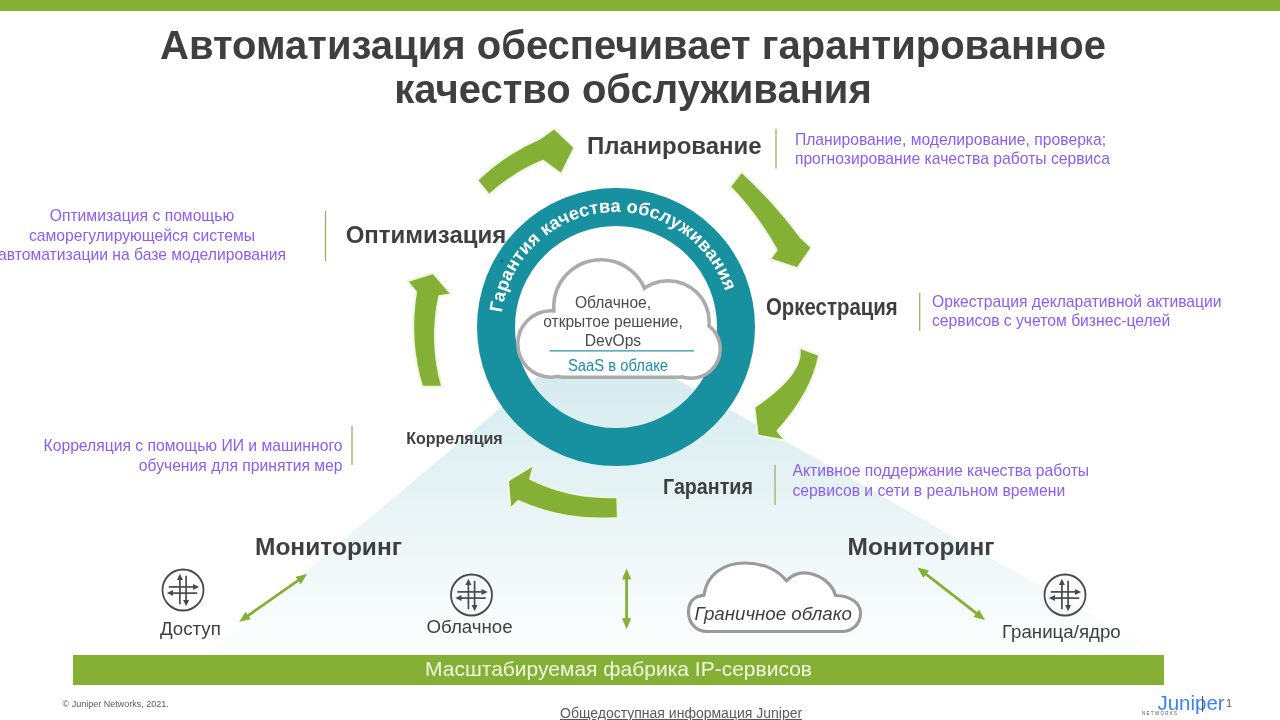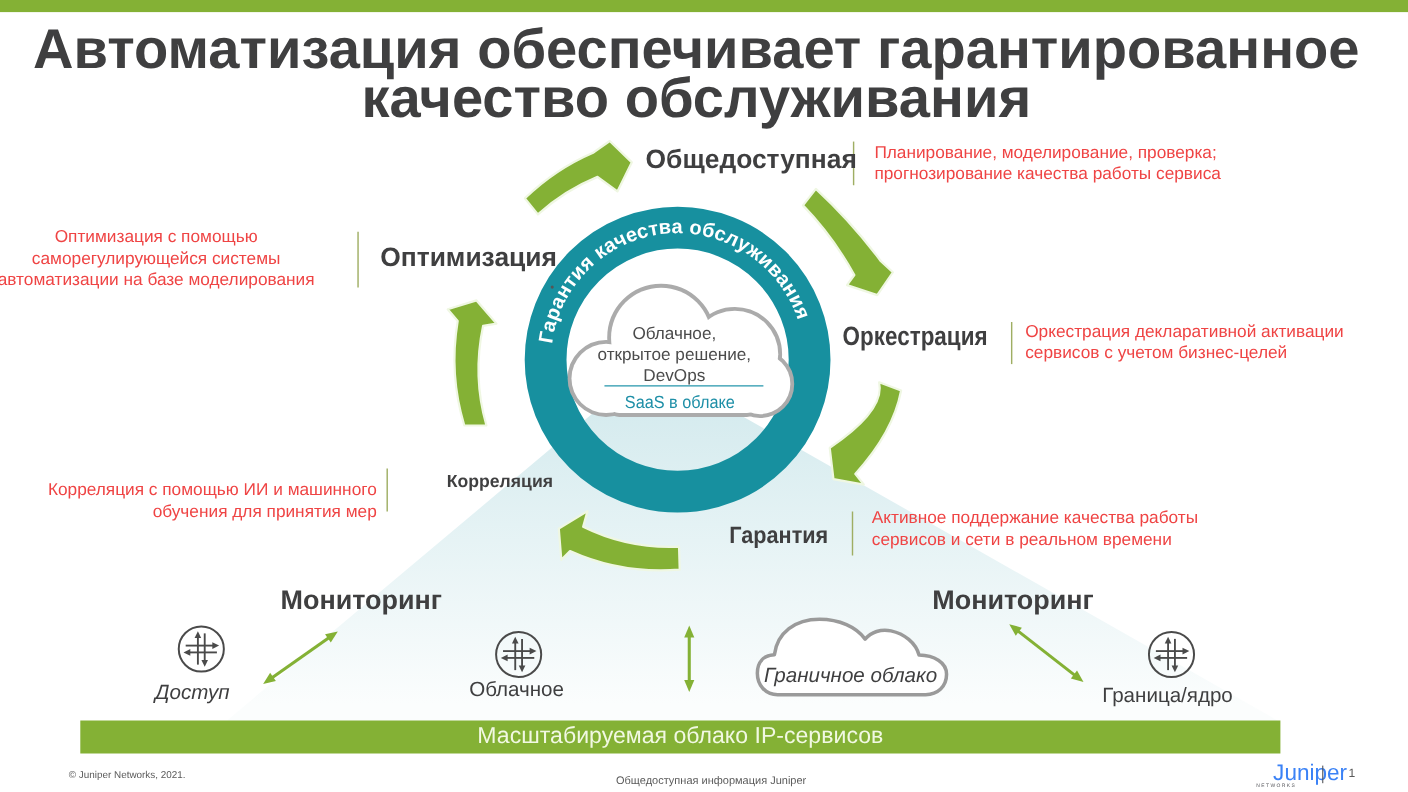--- a/index.html
+++ b/index.html
@@ -1,28 +1,28 @@
 <!DOCTYPE html>
 <html><head>
 <meta charset="utf-8">
 <style>
   html,body{margin:0;padding:0;}
   body{width:1280px;height:720px;overflow:hidden;background:#fff;
        font-family:"Liberation Sans",sans-serif;position:relative;}
   .abs{position:absolute;}
   .lbl{position:absolute;font-weight:bold;font-size:25px;color:#3f3f40;white-space:nowrap;}
-  .side{position:absolute;font-size:15.7px;color:#ef4444;line-height:19.4px;white-space:nowrap;}
+  .side{position:absolute;font-size:15.7px;color:#8b5cf6;line-height:19.4px;white-space:nowrap;}
   .cap{position:absolute;font-size:18.7px;color:#3f3f40;white-space:nowrap;}
 </style>
 </head>
 <body>
 
 <div class="abs" style="left:0;top:0;width:1280px;height:11px;background:#84b135;"></div>
 
-<div class="abs" style="left:0;top:22.5px;width:1266px;text-align:center;font-weight:bold;font-size:51px;line-height:44px;color:#3f3f40;">Автоматизация обеспечивает гарантированное<br>качество обслуживания</div>
+<div class="abs" style="left:0;top:22.5px;width:1266px;text-align:center;font-weight:bold;font-size:40px;line-height:44px;color:#3f3f40;">Автоматизация обеспечивает гарантированное<br>качество обслуживания</div>
 
 <svg class="abs" style="left:0;top:0;" width="1280" height="720" viewBox="0 0 1280 720">
   <defs>
     <linearGradient id="tri" x1="0" y1="328" x2="0" y2="640" gradientUnits="userSpaceOnUse">
       <stop offset="0" stop-color="#cfe8ec"></stop>
       <stop offset="1" stop-color="#fbfdfd"></stop>
     </linearGradient>
   </defs>
 
   <polygon points="616,311 204,657 1165,657 616,345" fill="url(#tri)"></polygon>
@@ -106,41 +106,41 @@
 
   <g stroke="#9fae63" stroke-width="1.3">
     <line x1="776" y1="128.7" x2="776" y2="168.4"></line>
     <line x1="325.5" y1="210.6" x2="325.5" y2="261.4"></line>
     <line x1="919.7" y1="292.7" x2="919.7" y2="331"></line>
     <line x1="775" y1="465" x2="775" y2="505"></line>
     <line x1="352" y1="426" x2="352" y2="465"></line>
   </g>
 </svg>
 
-<div class="lbl" style="left:586.9px;top:131.8px;font-size:24px;">Общедоступная</div>
+<div class="lbl" style="left:586.9px;top:131.8px;font-size:24px;">Планирование</div>
 <div class="lbl" style="right:773.7px;top:220.9px;font-size:24px;">Оптимизация</div>
 <div class="lbl" style="left:766.4px;top:293.1px;font-size:24px;transform:scaleX(0.85);transform-origin:left top;">Оркестрация</div>
 <div class="lbl" style="right:777.3px;top:430px;font-size:16px;">Корреляция</div>
 <div class="lbl" style="left:662.5px;top:475.3px;font-size:21.4px;transform:scaleX(0.92);transform-origin:left top;">Гарантия</div>
 <div class="lbl" style="left:255px;top:532.7px;font-size:24.5px;">Мониторинг</div>
 <div class="lbl" style="left:847.5px;top:532.7px;font-size:24.5px;">Мониторинг</div>
 
 <div class="side" style="left:794.9px;top:130px;">Планирование,  моделирование,  проверка;<br>прогнозирование  качества  работы  сервиса</div>
 <div class="side" style="right:994px;top:206.4px;text-align:center;">Оптимизация с помощью<br>саморегулирующейся  системы<br>автоматизации на базе моделирования</div>
 <div class="side" style="left:932px;top:291.9px;">Оркестрация декларативной  активации<br>сервисов  с учетом бизнес-целей</div>
 <div class="side" style="left:792.5px;top:461.2px;">Активное  поддержание качества  работы<br>сервисов  и сети в реальном  времени</div>
 <div class="side" style="right:937.5px;top:426.2px;text-align:right;margin-top:10px;">Корреляция с помощью ИИ и машинного<br>обучения для принятия мер</div>
 
-<div class="cap" style="left:141px;top:618.3px;font-style:italic;">Доступ</div>
+<div class="cap" style="left:160px;top:618.3px;">Доступ</div>
 <div class="cap" style="left:426.5px;top:616.3px;">Облачное</div>
 <div class="cap" style="left:1002px;top:621.3px;text-align:right;">Граница/ядро</div>
 <div class="cap" style="left:694.6px;top:603.3px;font-style:italic;">Граничное облако</div>
 
 <div class="abs" style="left:73px;top:655px;width:1091px;height:30px;background:#84b135;"></div>
-<div class="abs" style="left:73px;top:656.7px;width:1091px;text-align:center;font-size:21px;color:#f1f8e2;">Масштабируемая облако  IP-сервисов</div>
+<div class="abs" style="left:73px;top:656.7px;width:1091px;text-align:center;font-size:21px;color:#f1f8e2;">Масштабируемая фабрика  IP-сервисов</div>
 
 <div class="abs" style="left:62.5px;top:698.9px;font-size:9px;color:#5a5a5a;">© Juniper Networks,  2021.</div>
-<div class="abs" style="left:560px;top:704.5px;font-size:10px;color:#5a5a5a;">Общедоступная  информация Juniper</div>
+<div class="abs" style="left:560px;top:704.5px;font-size:14px;color:#5a5a5a;text-decoration:underline;">Общедоступная  информация Juniper</div>
 
 <div class="abs" style="left:1110px;top:690.7px;width:74px;text-align:center;font-size:20.5px;color:#3b82f6;letter-spacing:0px;margin-left:44px;">Juniper</div>
 <div class="abs" style="left:1142px;top:710.5px;font-size:4.5px;color:#55565b;letter-spacing:1.3px;">NETWORKS</div>
 <div class="abs" style="left:1202px;top:695.5px;width:1.3px;height:16.5px;background:#55565b;"></div>
 <div class="abs" style="left:1226px;top:696.9px;font-size:11px;color:#595959;">1</div>
 
 </body></html>

